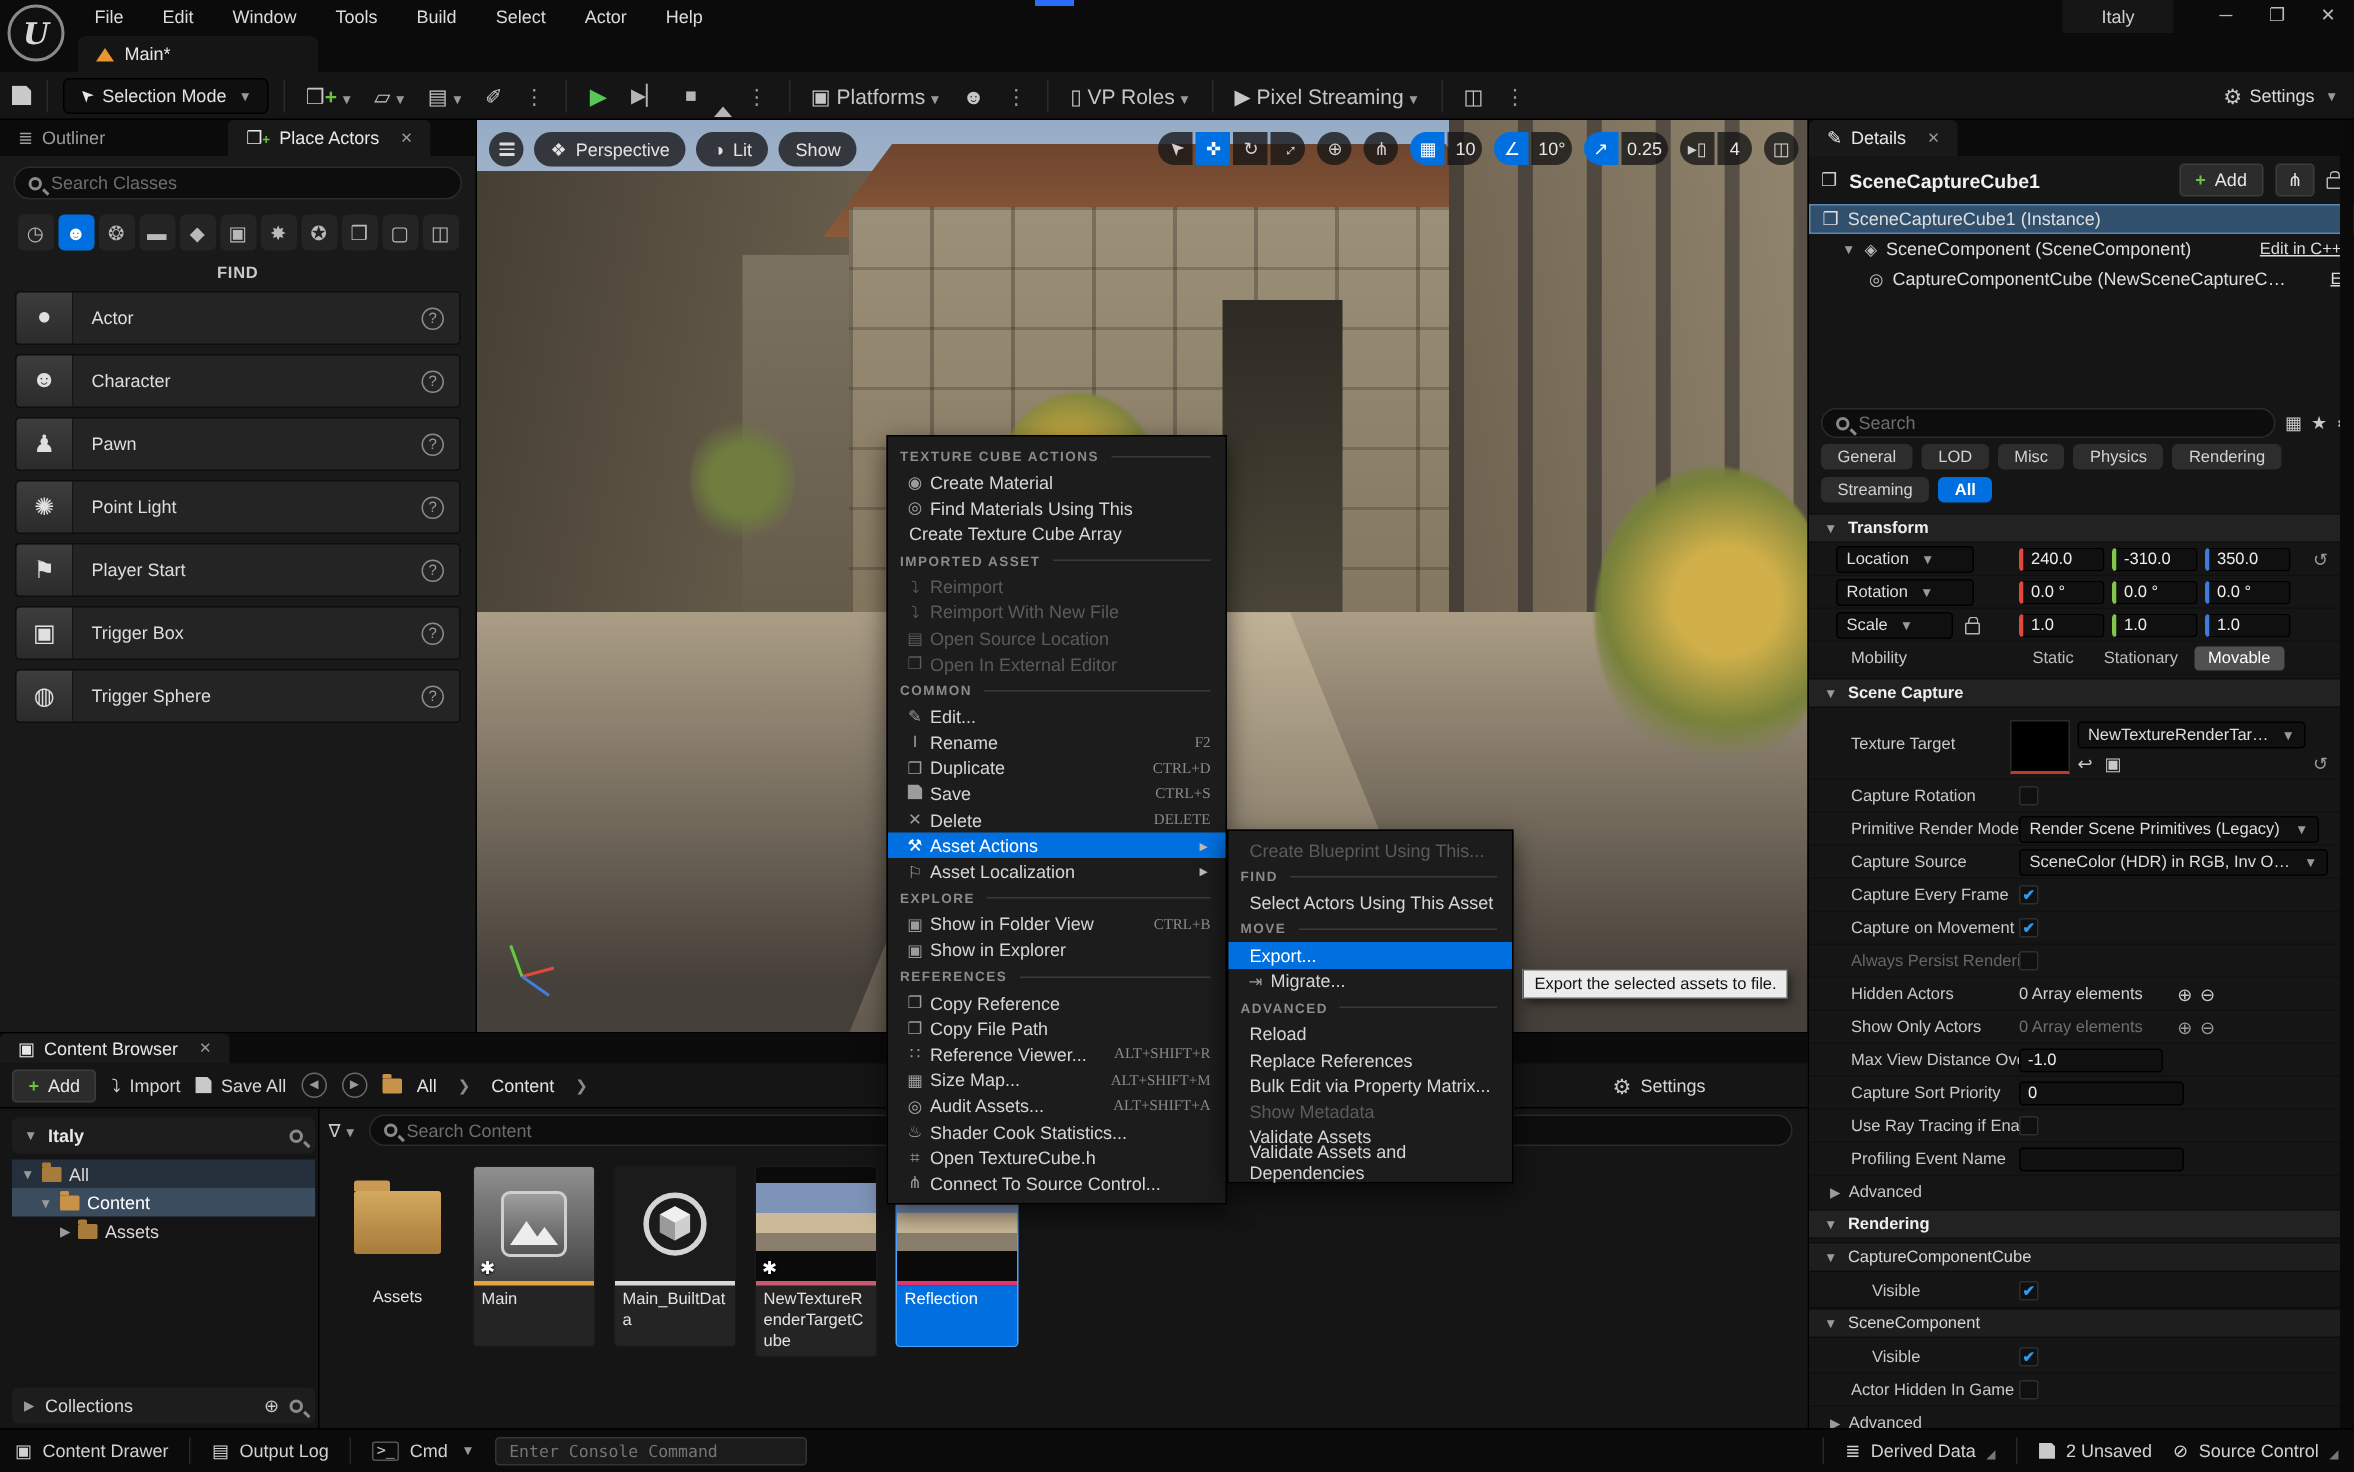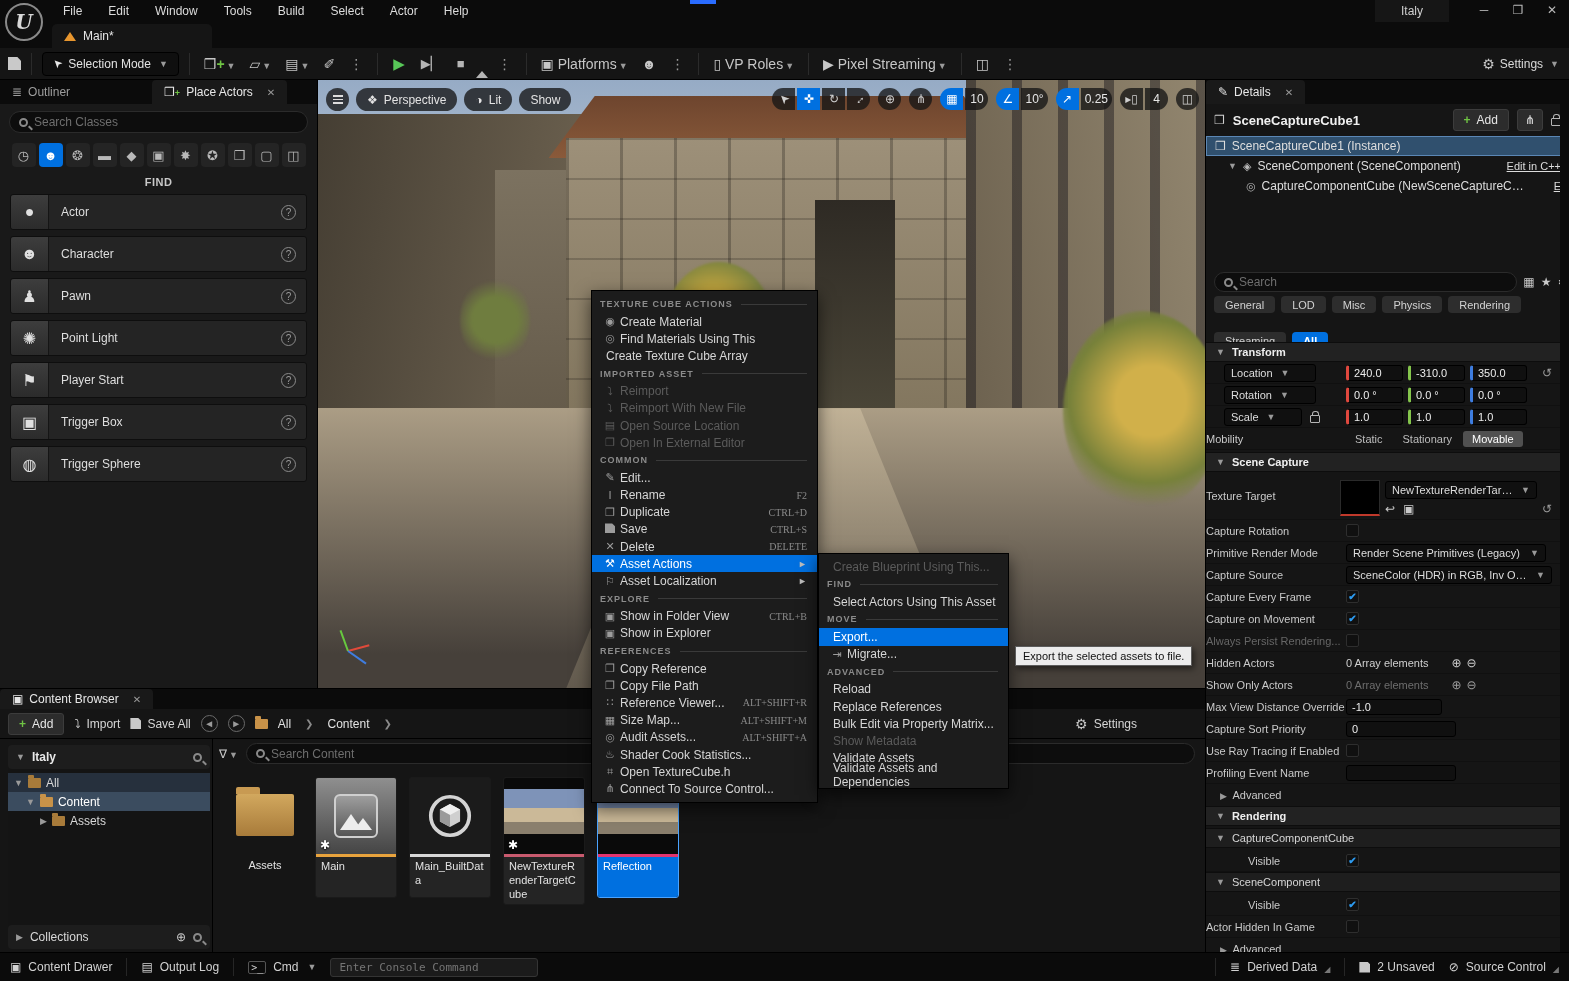--- a/index.html
+++ b/index.html
@@ -104,21 +104,21 @@
   .mi.noic { padding-left:14px; }
   #tooltip { left:1015px; top:646px; background:#ececec; color:#111; border:1px solid #5c5c5c; font-size:11px; padding:3px 7px; z-index:70; box-shadow:2px 3px 6px rgba(0,0,0,.5); }
 
   
   #details { left:1205px; top:80px; width:364px; height:872px; background:#151515; border-left:1px solid #000; overflow:hidden; }
   .drow { position:absolute; left:0; width:356px; }
   .d-sec { height:20px; background:#222; border-top:1px solid #0d0d0d; border-bottom:1px solid #0d0d0d; display:flex; align-items:center; gap:7px; padding-left:10px; color:#efefef; font-weight:bold; font-size:11px; }
   .d-sub { background:#1e1e1e; font-weight:normal; color:#d6d6d6; }
   .tri { color:#9a9a9a; font-size:9px; }
   .prow { height:22px; display:flex; align-items:center; border-bottom:1px solid #101010; }
-  .plabel { width:140px; color:#c9c9c9; font-size:11px; white-space:nowrap; overflow:hidden; }
+  .plabel { width:140px; padding-left:28px; color:#c9c9c9; font-size:11px; white-space:nowrap; overflow:hidden; }
   .plabel.dis { color:#666; }
   .pval { flex:1; display:flex; align-items:center; gap:5px; padding-right:10px; }
   .nfield { background:#101010; border:1px solid #000; border-left:3px solid #888; border-radius:3px; height:16px; line-height:14px; padding:0 5px; color:#ededed; font-size:11px; width:57px; }
   .nx { border-left-color:#e0483e; } .ny { border-left-color:#84c54c; } .nz { border-left-color:#3e7de0; }
   .wfield { background:#101010; border:1px solid #000; border-radius:3px; height:16px; line-height:14px; padding:0 5px; color:#ededed; font-size:11px; }
   .ddown { background:#101010; border:1px solid #000; border-radius:3px; height:18px; display:flex; align-items:center; padding:0 6px; color:#dedede; font-size:11px; gap:6px; }
   .cb { width:13px; height:13px; background:#101010; border:1px solid #2e2e2e; border-radius:2px; display:flex; align-items:center; justify-content:center; font-size:10px; color:#2d9bf0; font-weight:bold; }
   .chip { background:#2d2d2d; border-radius:4px; padding:2.5px 11px; font-size:11px; color:#d2d2d2; }
   .chip.on { background:#0070e0; color:#fff; font-weight:bold; }
   .seg { color:#bdbdbd; font-size:11px; padding:2px 9px; }
@@ -581,21 +581,21 @@
     <span style="color:#c9c9c9">★</span>
     <span class="gear">⚙</span>
   </div>
   <div class="drow" style="top:216px; left:8px; display:flex; gap:6px;">
     <span class="chip">General</span>
     <span class="chip">LOD</span>
     <span class="chip">Misc</span>
     <span class="chip">Physics</span>
     <span class="chip">Rendering</span>
   </div>
-  <div class="drow" style="top:238px; left:8px; display:flex; gap:6px;margin-top:14px;">
+  <div class="drow" style="top:238px; left:8px; display:flex; gap:6px;">
     <span class="chip">Streaming</span>
     <span class="chip on">All</span>
   </div>
 
   <div class="drow d-sec" style="top:262px">
     <span class="tri">▼</span>
       <span>Transform</span>
   </div>
   <div class="drow prow" style="top:282px">
     <span class="plabel" style="padding-left:18px"><span class="ddown" style="display:inline-flex;width:92px">

